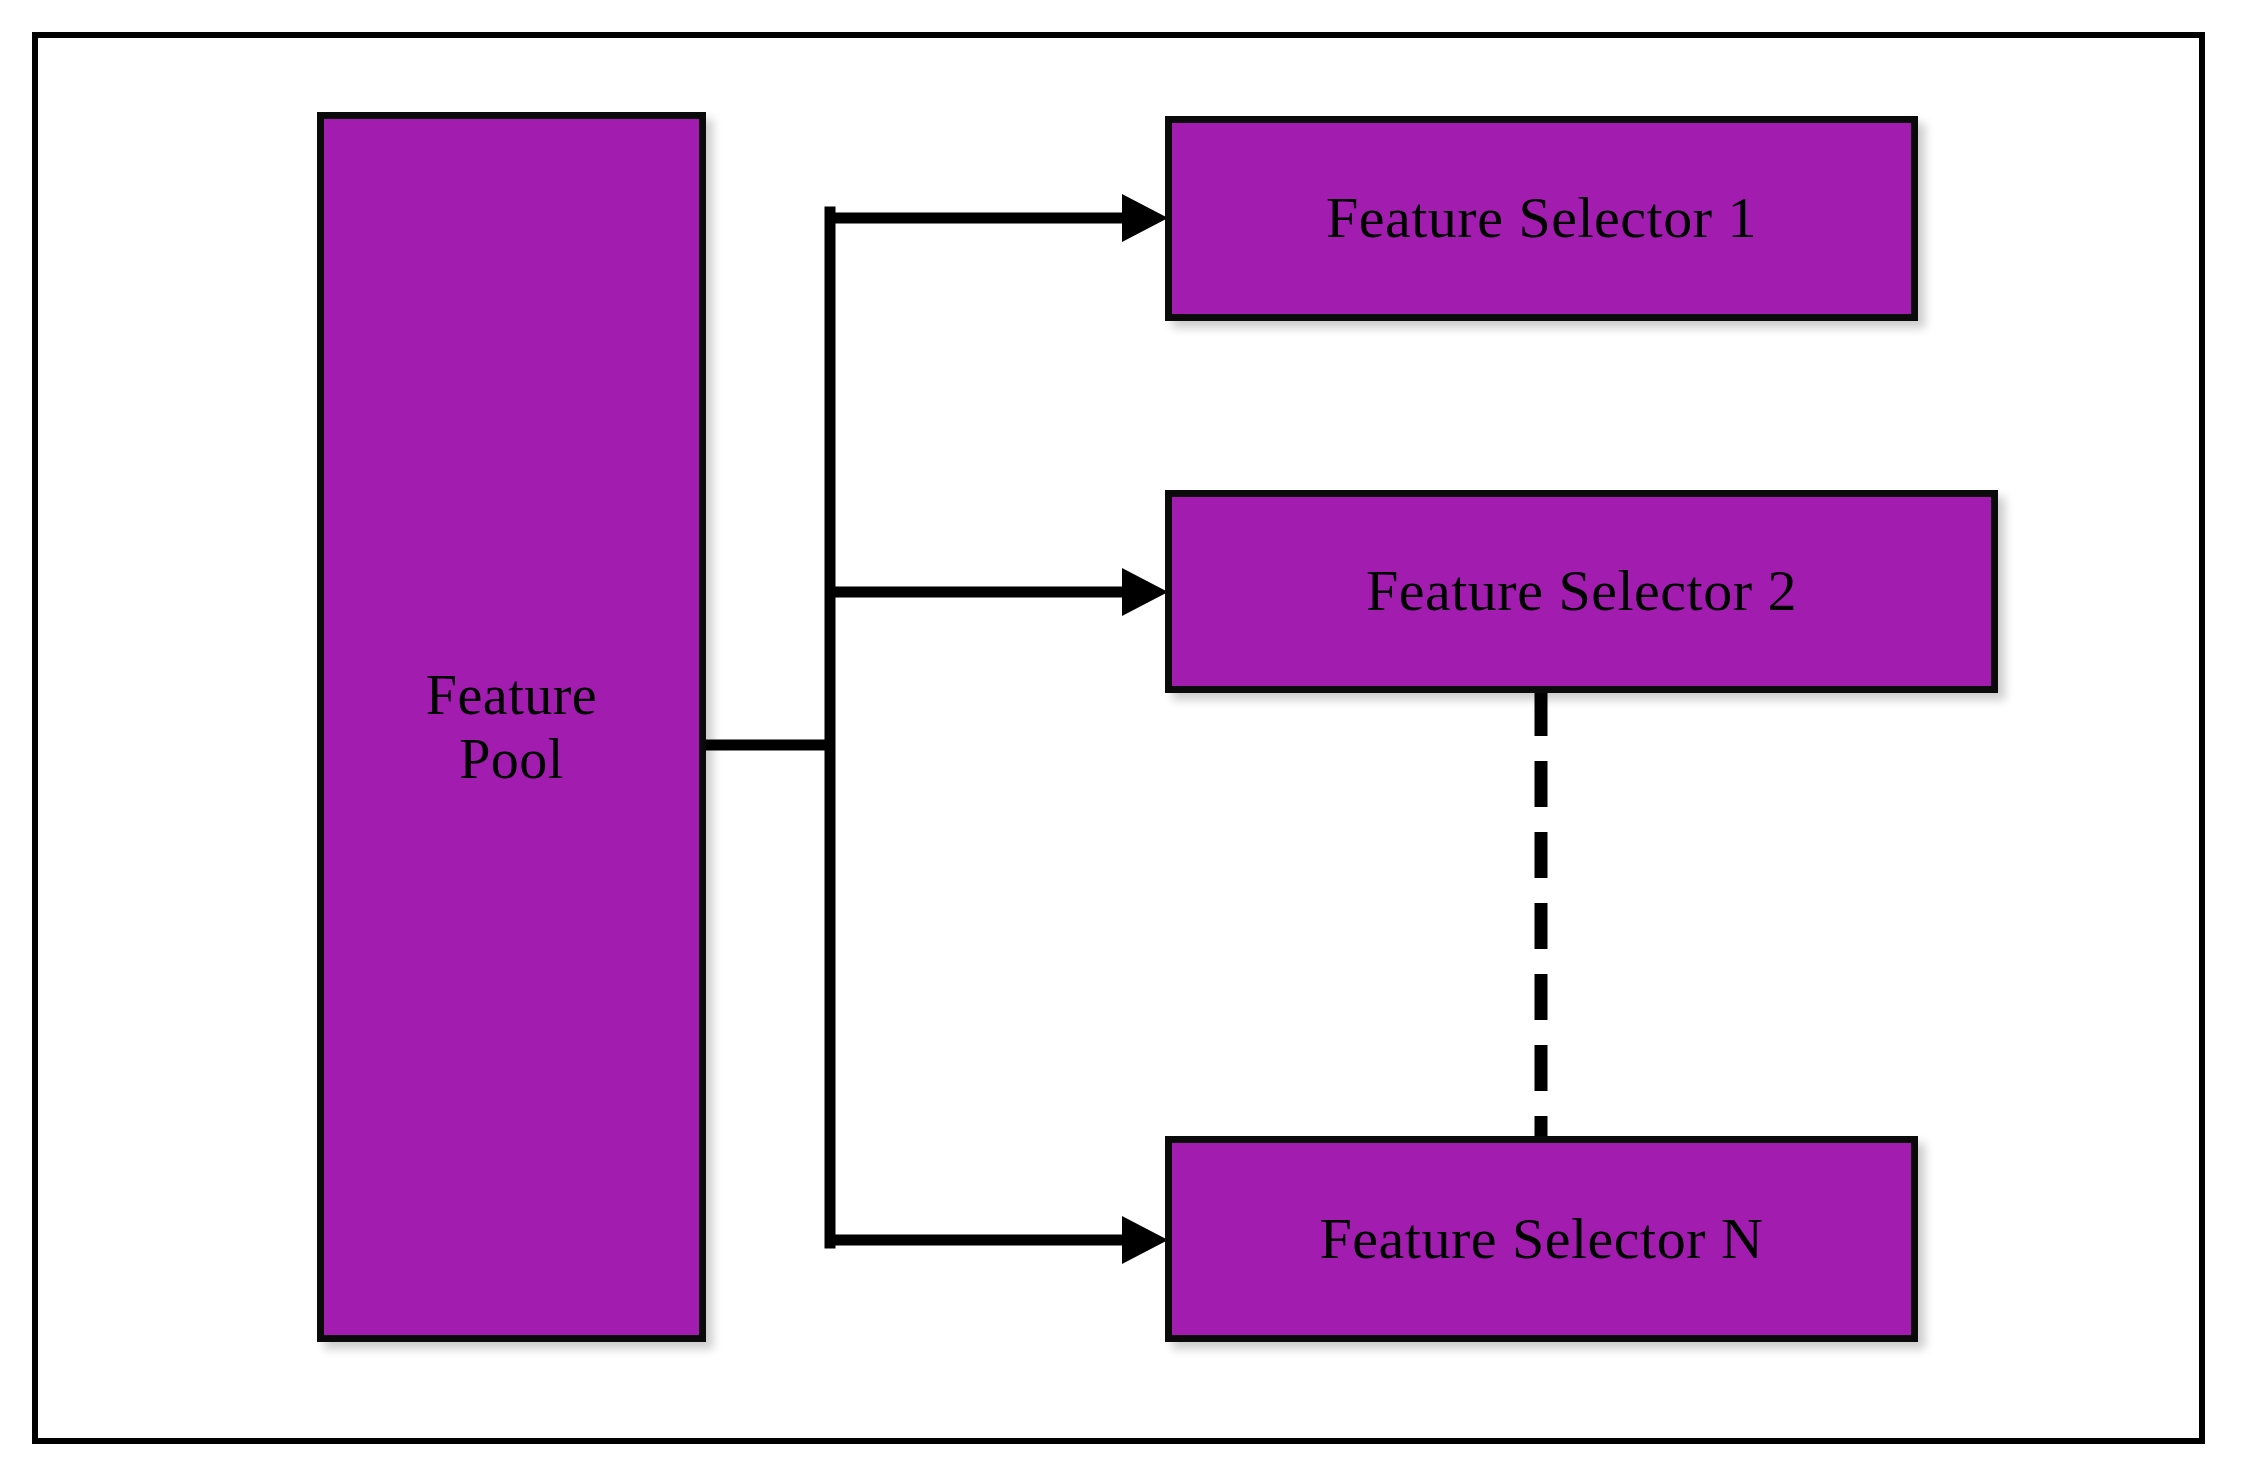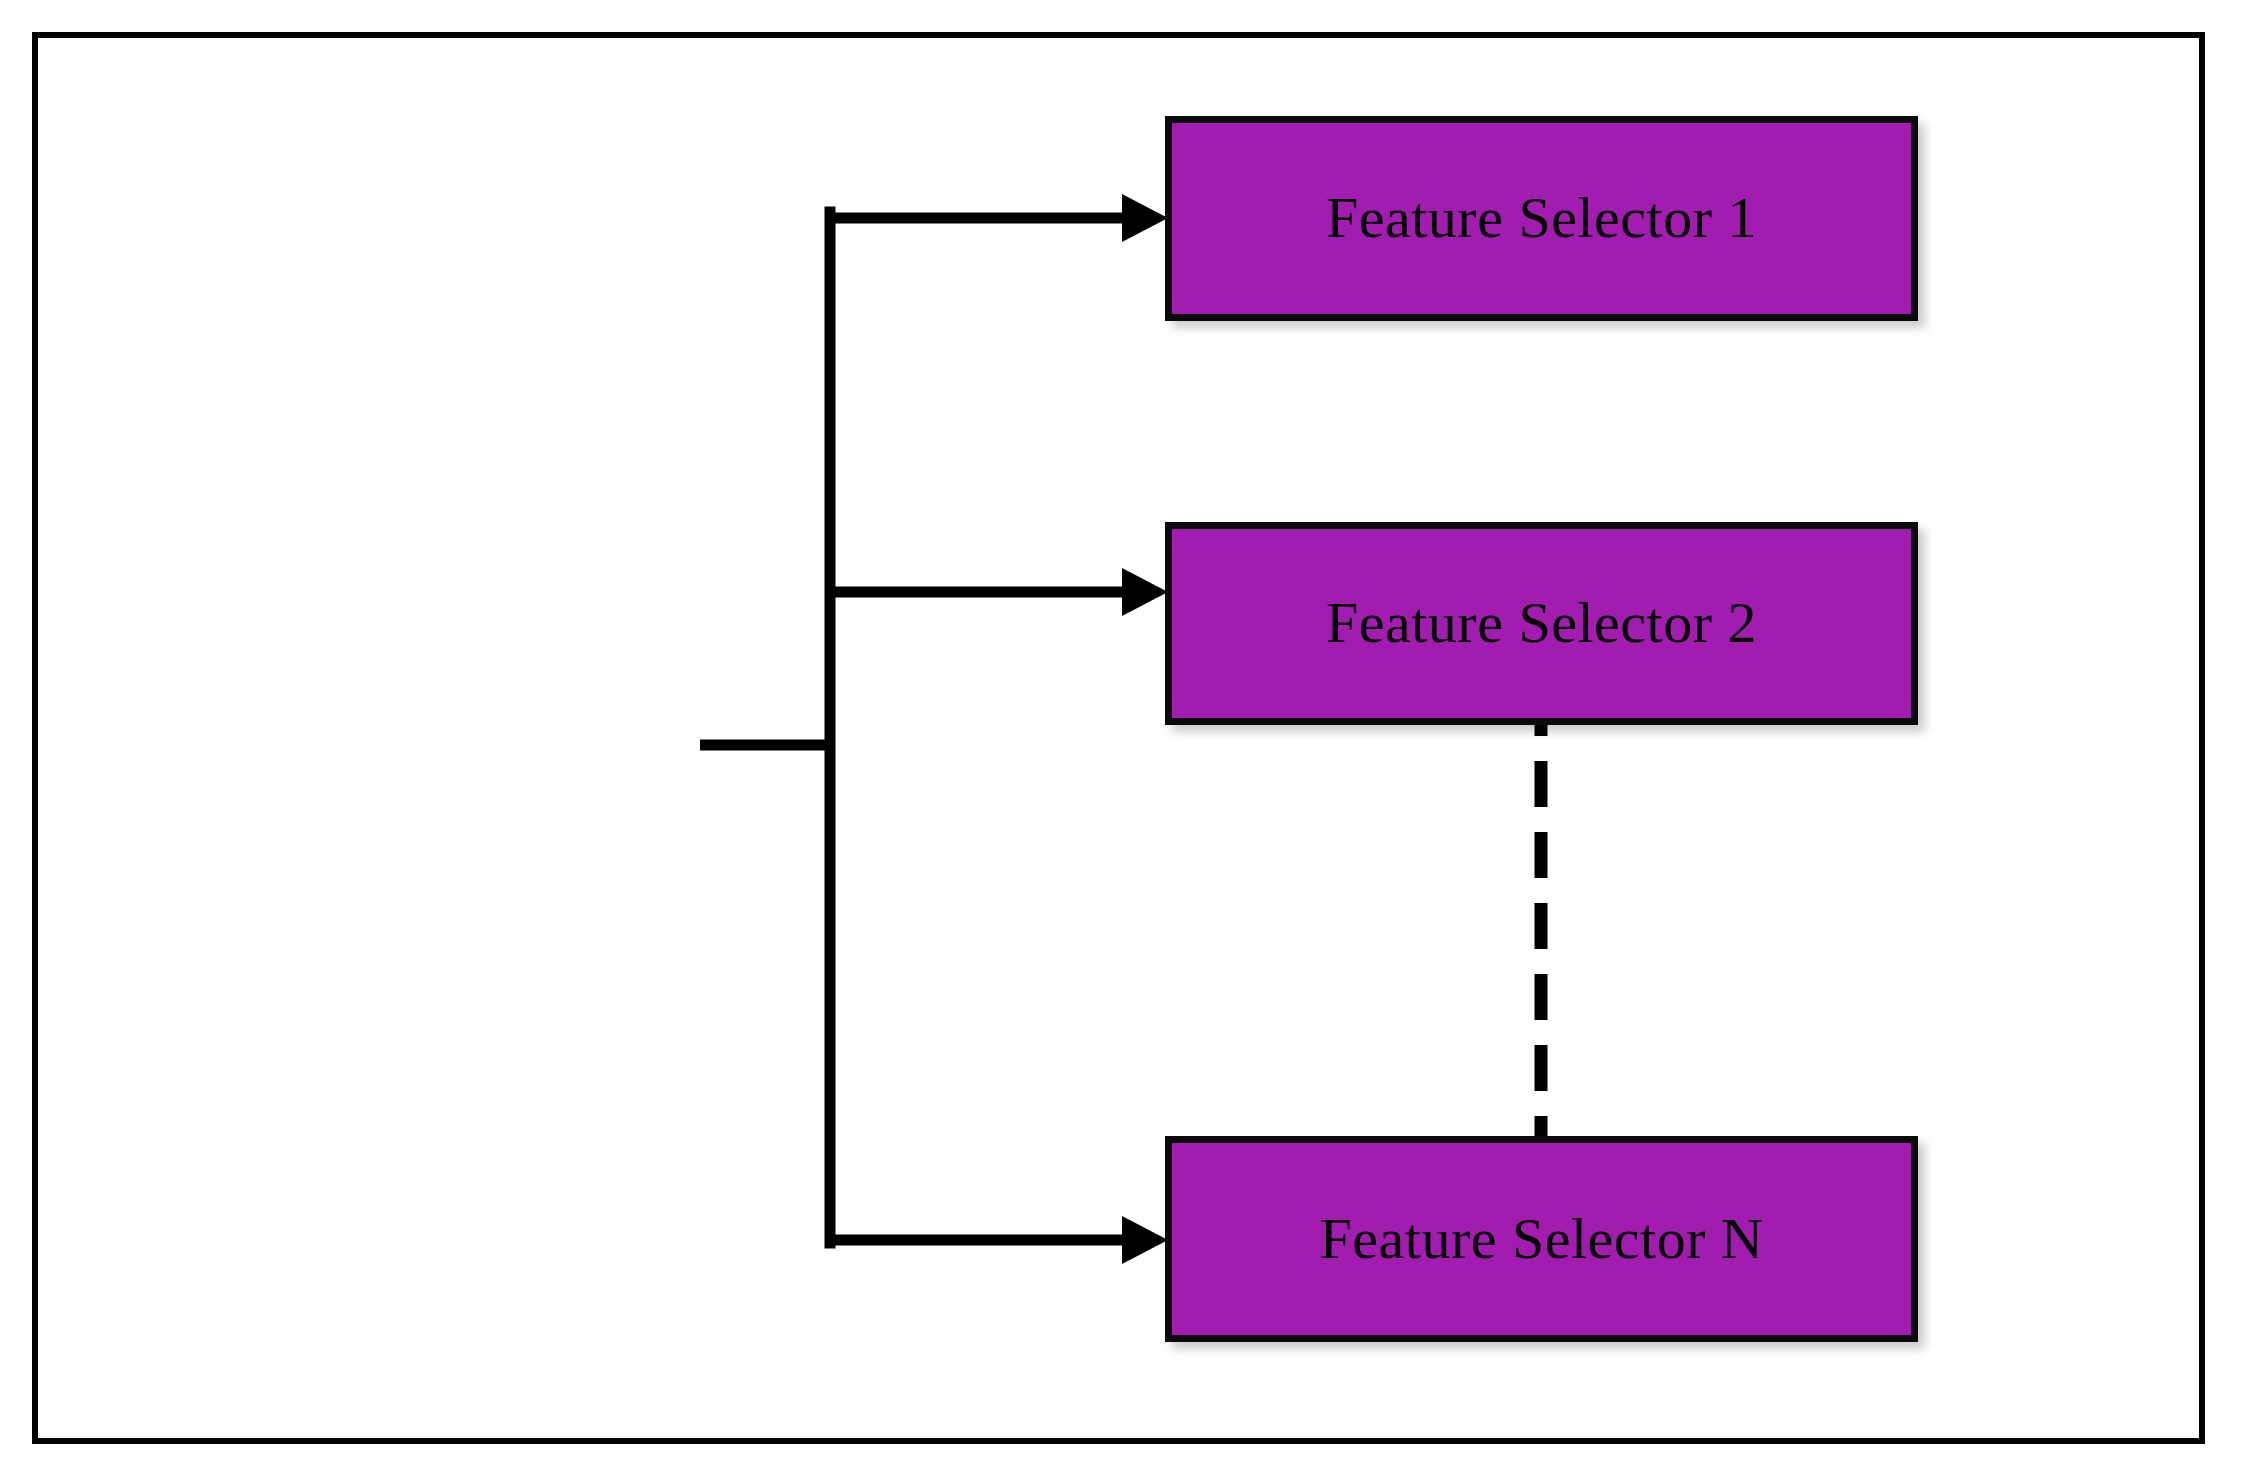--- a/index.html
+++ b/index.html
@@ -54,21 +54,21 @@
   #feature-pool {
     left: 317px;
     top: 112px;
     width: 389px;
     height: 1230px;
   }
   #feature-pool .node-label { font-size: 56px; }
 
   
   #selector-1 { left: 1165px; top: 116px;  width: 753px; height: 205px; }
-  #selector-2 { left: 1165px; top: 490px;  width: 753px; height: 203px; margin-top: 32px; }
+  #selector-2 { left: 1165px; top: 490px;  width: 833px; height: 203px; }
   #selector-n { left: 1165px; top: 1136px; width: 753px; height: 206px; }
 
   
   #connectors {
     position: absolute;
     left: 0;
     top: 0;
     width: 2243px;
     height: 1483px;
     pointer-events: none;
@@ -97,20 +97,24 @@
 
     <line x1="827" y1="592" x2="1122" y2="592" stroke="#000000" stroke-width="11"></line>
     <polygon points="1122,568 1168,592 1122,616" fill="#000000"></polygon>
 
     <line x1="827" y1="1240" x2="1122" y2="1240" stroke="#000000" stroke-width="11"></line>
     <polygon points="1122,1216 1168,1240 1122,1264" fill="#000000"></polygon>
 
     <line x1="1541" y1="690" x2="1541" y2="1140" stroke="#000000" stroke-width="13" stroke-dasharray="46 25" stroke-linecap="butt"></line>
   </svg>
 
+  <div class="node-box" id="feature-pool">
+    <span class="node-label">Feature
+Pool</span>
+  </div>
 
   <div class="node-box" id="selector-1">
     <span class="node-label">Feature Selector 1</span>
   </div>
 
   <div class="node-box" id="selector-2">
     <span class="node-label">Feature Selector 2</span>
   </div>
 
   <div class="node-box" id="selector-n">

